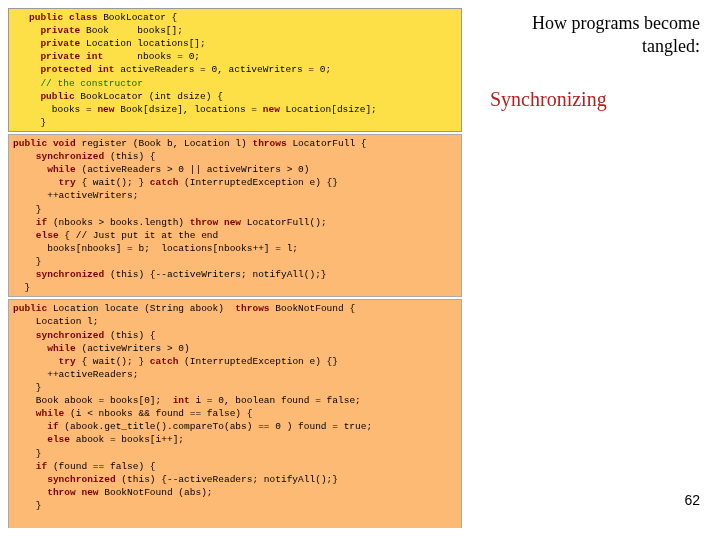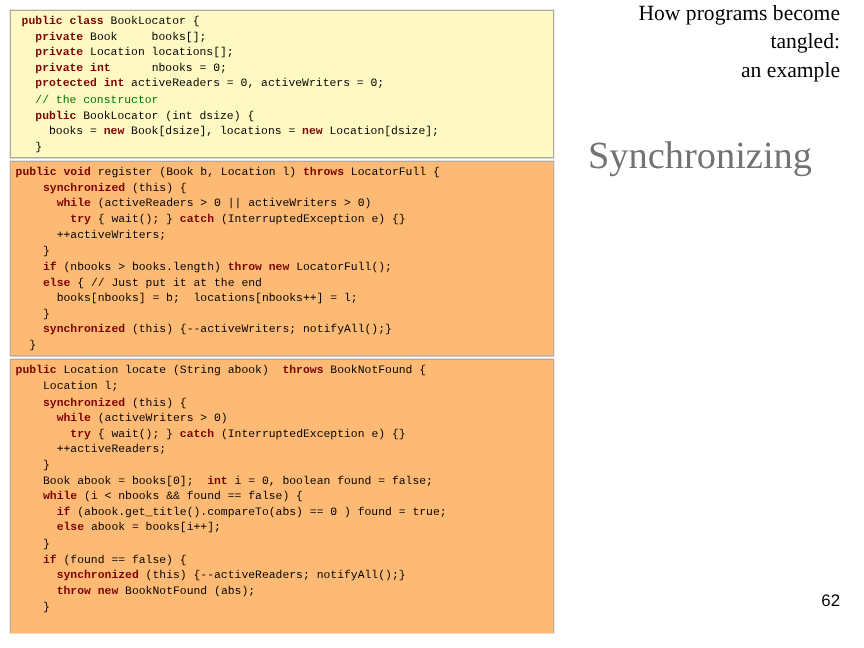--- a/index.html
+++ b/index.html
@@ -15,42 +15,42 @@
     #left-panel {
       width: 470px;
       height: 540px;
       padding: 8px;
       background: #fff;
     }
 
     #right-panel {
       width: 250px;
       height: 540px;
-      padding: 0 20px;
+      padding: 12px 20px;
       display: flex;
       flex-direction: column;
       align-items: flex-start;
     }
 
     .right-title {
       font-family: Georgia, serif;
       font-size: 18px;
       line-height: 1.3;
       color: #000;
       text-align: right;
       width: 100%;
       margin-bottom: 20px;
     }
 
     .right-subtitle {
       font-family: Georgia, serif;
-      font-size: 32px;
+      font-size: 20px;
       line-height: 1.2;
-      color: #737373;
-      margin-top: 20px;
+      color: #b91c1c;
+      margin-top: 8px;
     }
 
     .page-num {
       position: absolute;
       bottom: 32px;
       right: 20px;
       font-size: 14px;
       color: #000;
     }
 
@@ -59,23 +59,23 @@
       width: 100%;
       height: 520px;
       font-family: 'Courier New', monospace;
       font-size: 9.5px;
       line-height: 1.35;
       color: #000;
       overflow: hidden;
     }
 
     .code-block {
-      background: #fef9c3;
+      background: #fde047;
       border: 1px solid #999;
-      padding: 2px 9px;
+      padding: 2px 20px;
       margin-bottom: 2px;
     }
 
     .code-block-highlighted {
       background: #fdba74;
       border: 1px solid #aaa;
       padding: 2px 4px;
       margin-bottom: 2px;
     }
 
@@ -159,19 +159,18 @@
      
   
 </pre>
     </div>
   </div>
 </div>
 
 <div id="right-panel">
   <div class="right-title">
     <span>How programs become tangled:</span><br>
-    <span>an example</span>
   </div>
   <div class="right-subtitle">
     <span>Synchronizing</span><br>
   </div>
   <div class="page-num">62</div>
 </div>
 
 </body></html>

